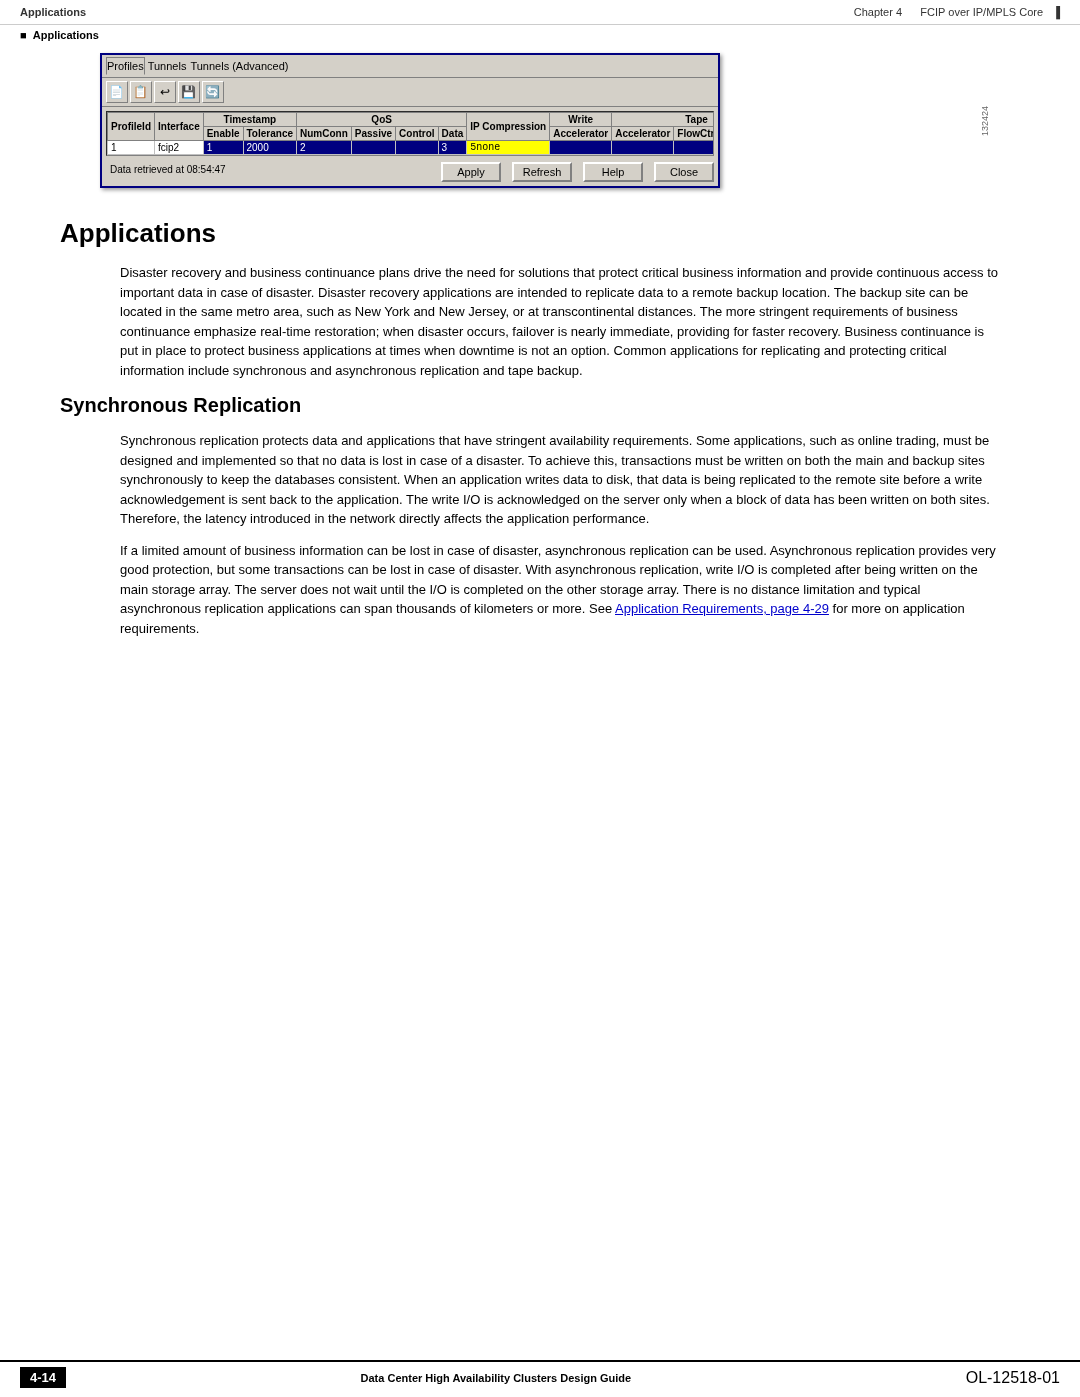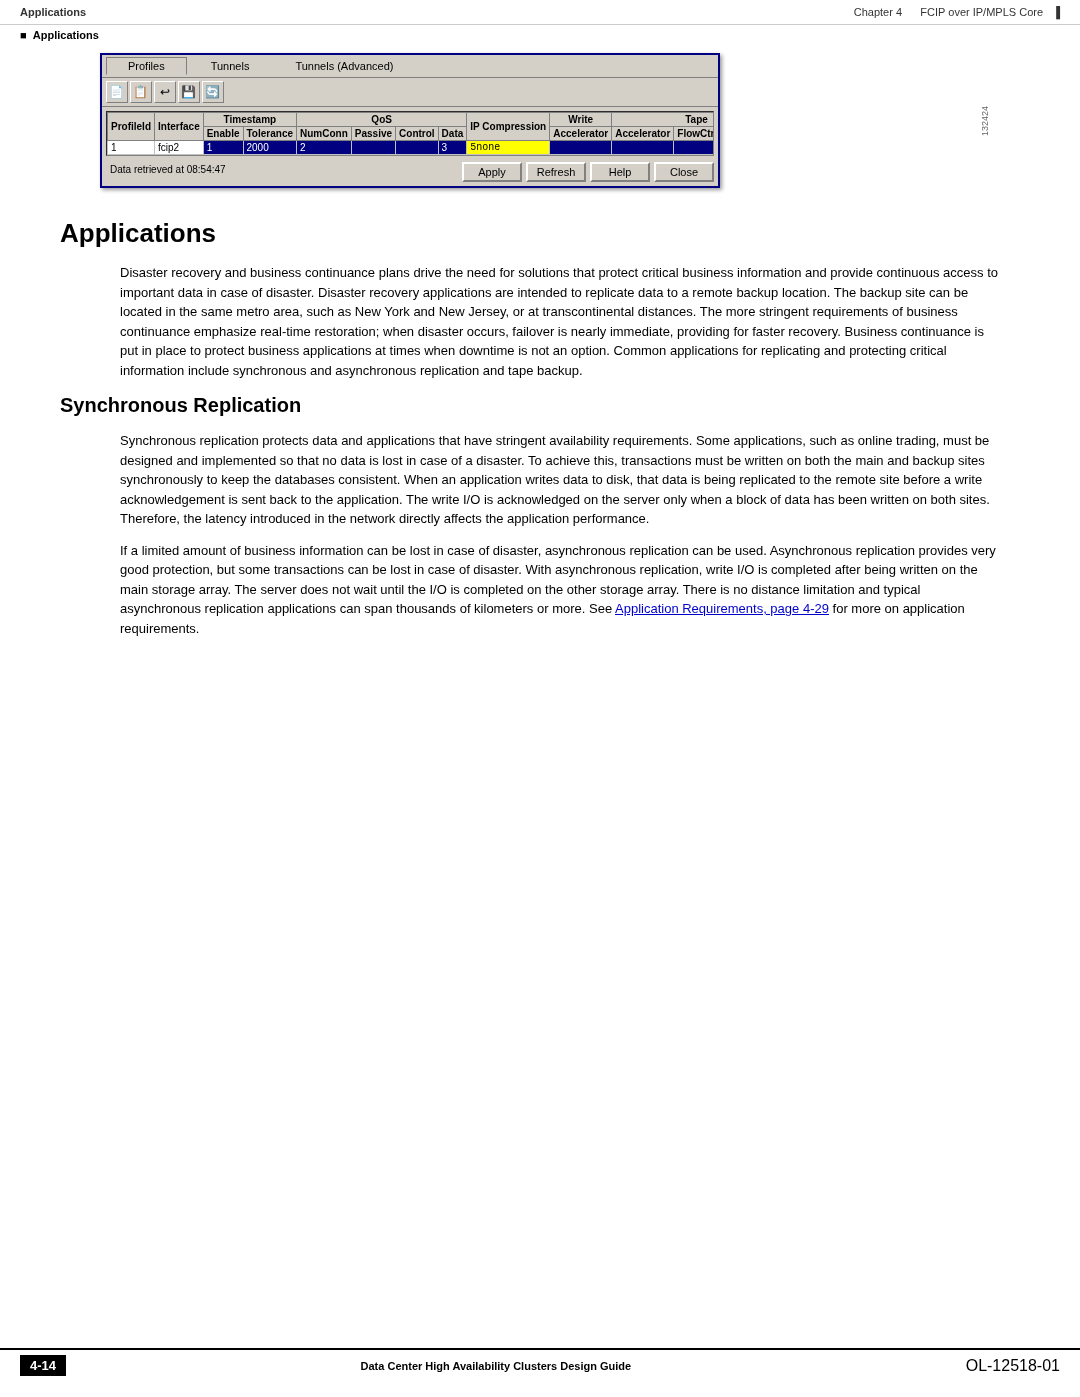--- a/index.html
+++ b/index.html
@@ -92,21 +92,21 @@
       color: #000;
     }
     .win-menu-bar {
       background: #d4d0c8;
       padding: 2px 4px;
       display: flex;
       gap: 2px;
       border-bottom: 1px solid #808080;
     }
     .win-menu-tab {
-      padding: 2px 21px;
+      padding: 2px 0;
       border: 1px solid transparent;
       cursor: pointer;
       font-size: 11px;
     }
     .win-menu-tab:hover, .win-menu-tab.active {
       border: 1px solid #808080;
       border-bottom: 1px solid #d4d0c8;
       background: #d4d0c8;
     }
     .win-toolbar {
@@ -184,20 +184,21 @@
       padding: 2px 8px;
       background: #d4d0c8;
       border: 2px solid;
       border-top-color: #fff;
       border-left-color: #fff;
       border-right-color: #808080;
       border-bottom-color: #808080;
       cursor: pointer;
       font-size: 11px;
       font-family: 'Tahoma', Arial, sans-serif;
+      margin-left: 7px;
     }
 
     
     .section-heading {
       font-size: 26px;
       font-weight: bold;
       font-family: Arial, Helvetica, sans-serif;
       margin-top: 30px;
       margin-bottom: 14px;
     }
@@ -335,17 +336,17 @@
 
   <p class="body-text">Synchronous replication protects data and applications that have stringent availability requirements. Some applications, such as online trading, must be designed and implemented so that no data is lost in case of a disaster. To achieve this, transactions must be written on both the main and backup sites synchronously to keep the databases consistent. When an application writes data to disk, that data is being replicated to the remote site before a write acknowledgement is sent back to the application. The write I/O is acknowledged on the server only when a block of data has been written on both sites. Therefore, the latency introduced in the network directly affects the application performance.</p>
 
 
   <p class="body-text">
     <span>If a limited amount of business information can be lost in case of disaster, asynchronous replication can be used. Asynchronous replication provides very good protection, but some transactions can be lost in case of disaster. With asynchronous replication, write I/O is completed after being written on the main storage array. The server does not wait until the I/O is completed on the other storage array. There is no distance limitation and typical asynchronous replication applications can span thousands of kilometers or more. See </span><span class="link-text">Application Requirements, page 4-29</span><span> for more on application requirements.</span>
   </p>
 
 </div>
 
-<div style="position:fixed; bottom:16px; left:0; width:1080px; border-top:2px solid #000; background:#fff; display:flex; justify-content:space-between; align-items:center; padding:5px 20px;">
+<div style="position:fixed; bottom:4px; left:0; width:1080px; border-top:2px solid #000; background:#fff; display:flex; justify-content:space-between; align-items:center; padding:5px 20px;">
   <div style="background:#000;color:#fff;padding:3px 10px;font-weight:bold;font-size:13px;">4-14</div>
   <div style="font-size:11px;font-weight:bold;">Data Center High Availability Clusters Design Guide</div>
   <div style="font-size:16px;margin-left:40px;">OL-12518-01</div>
 </div>
 
 </body></html>

